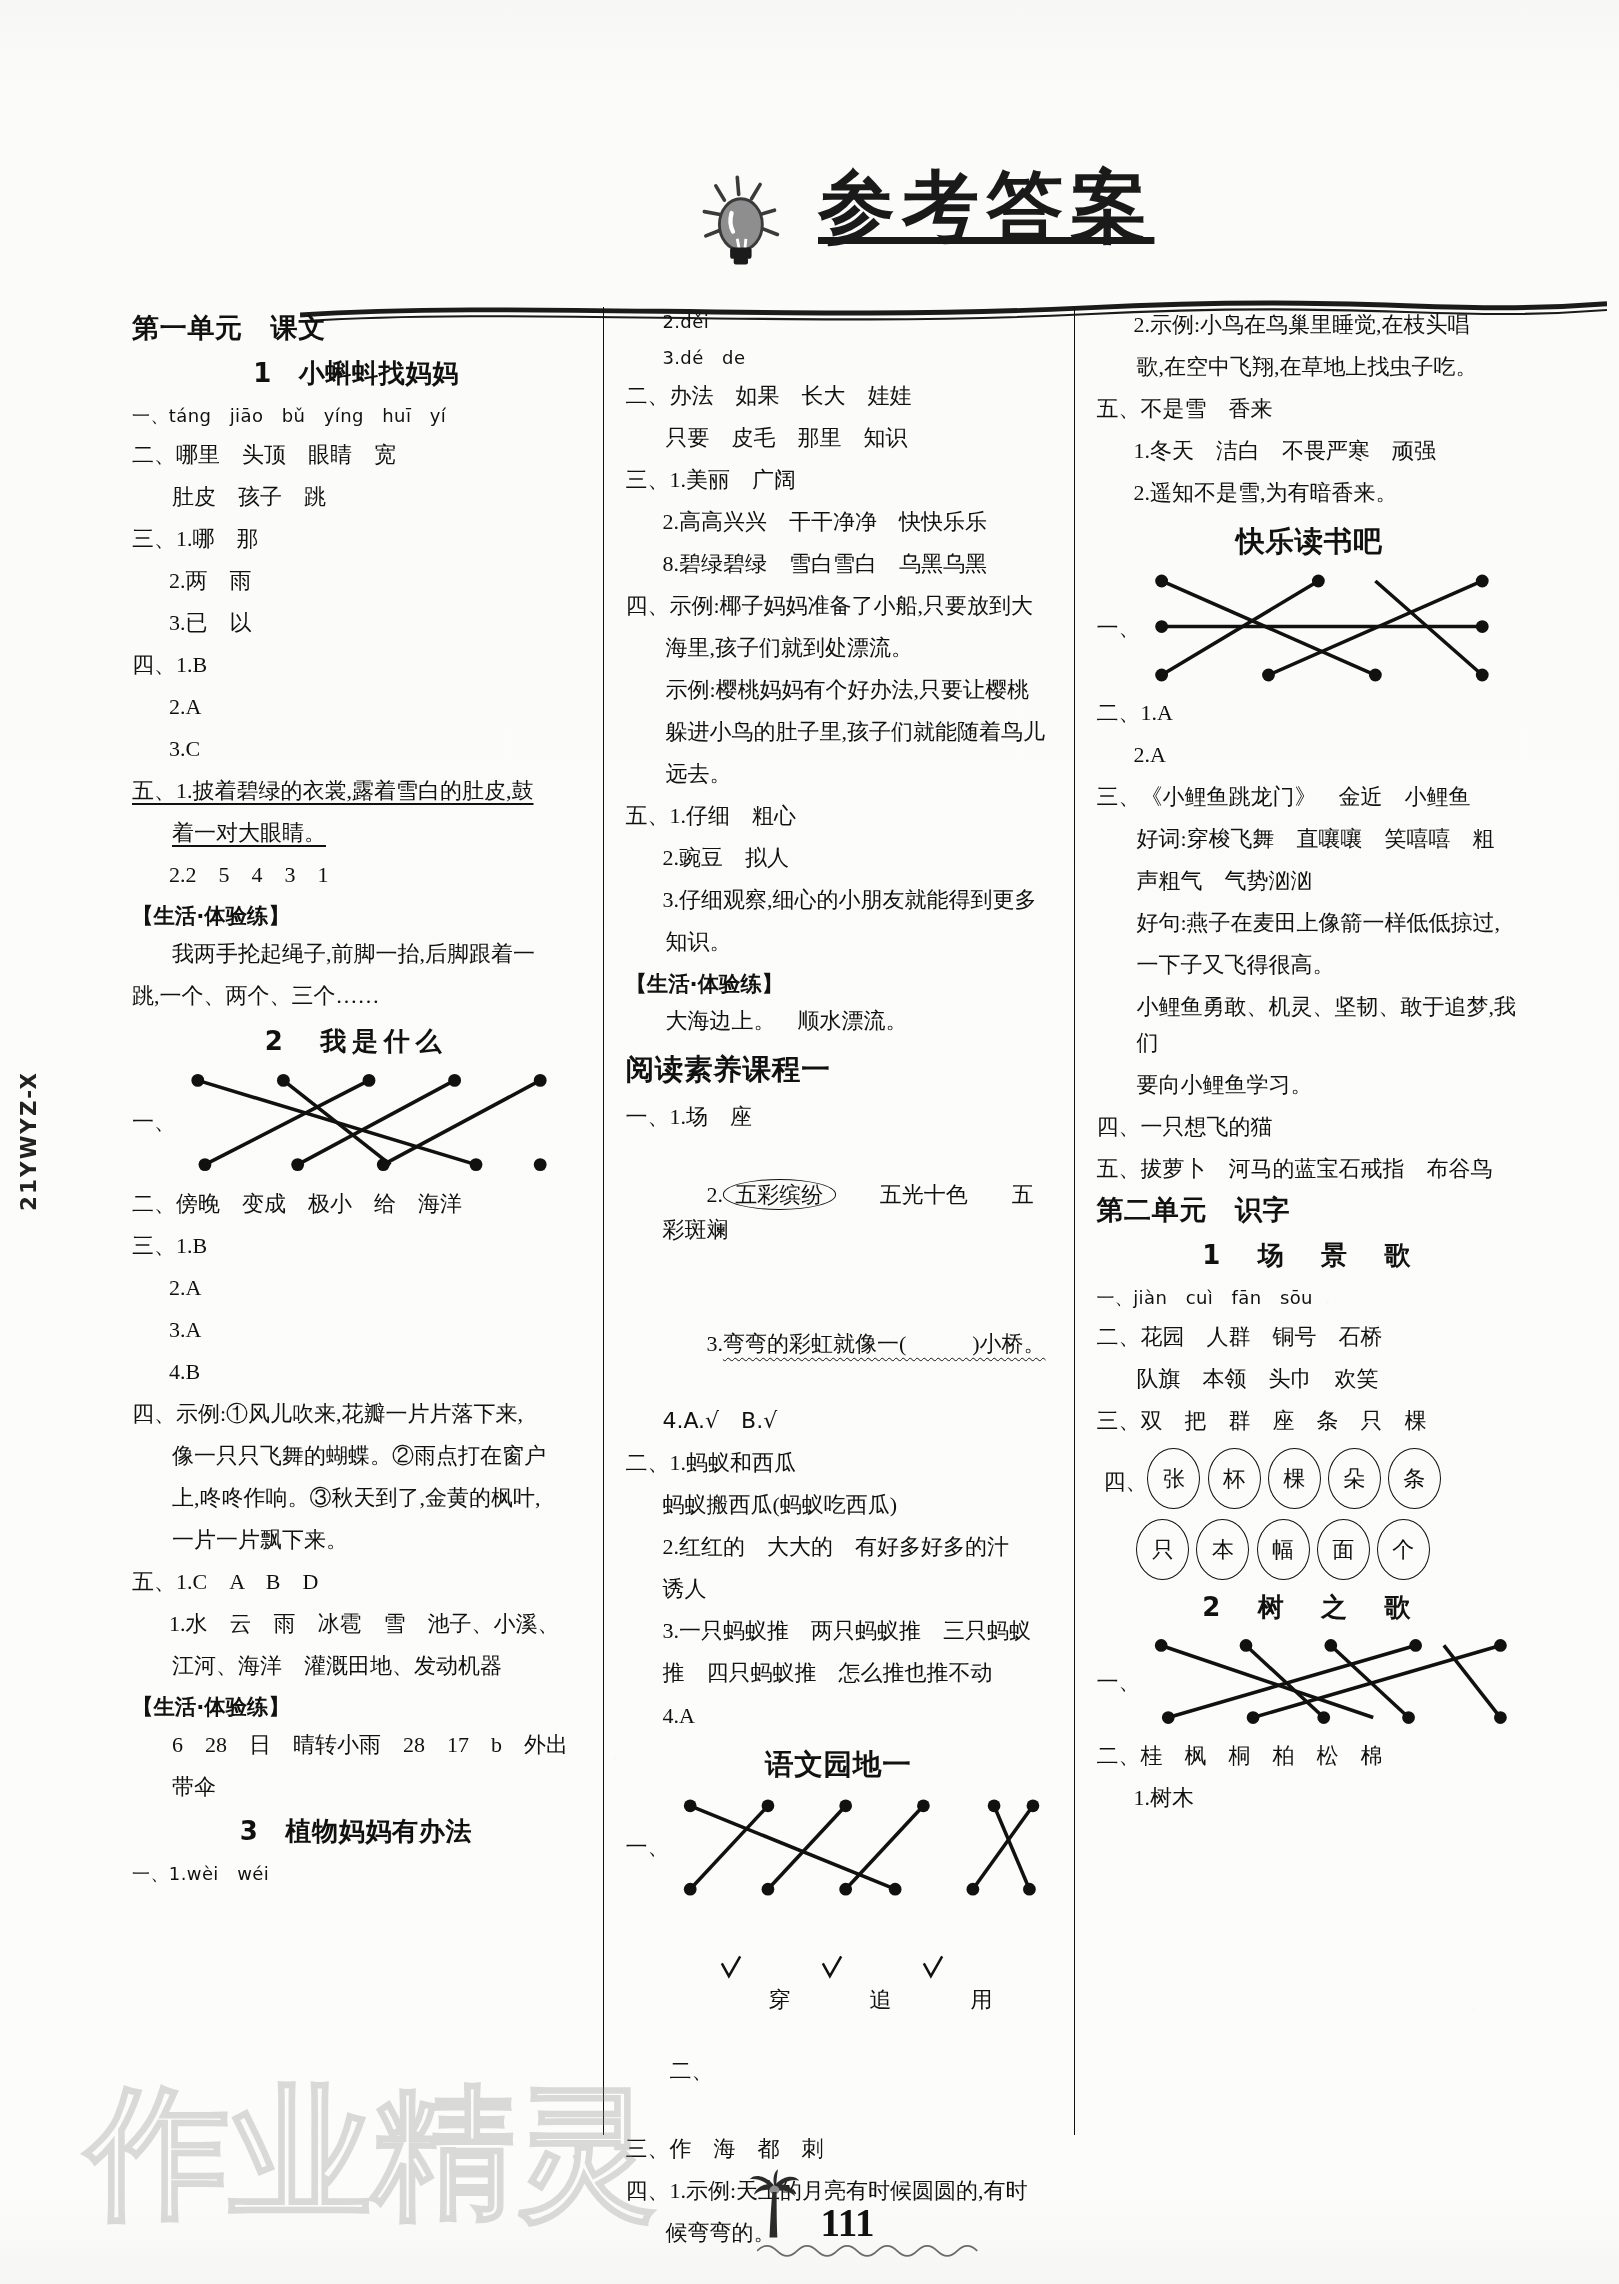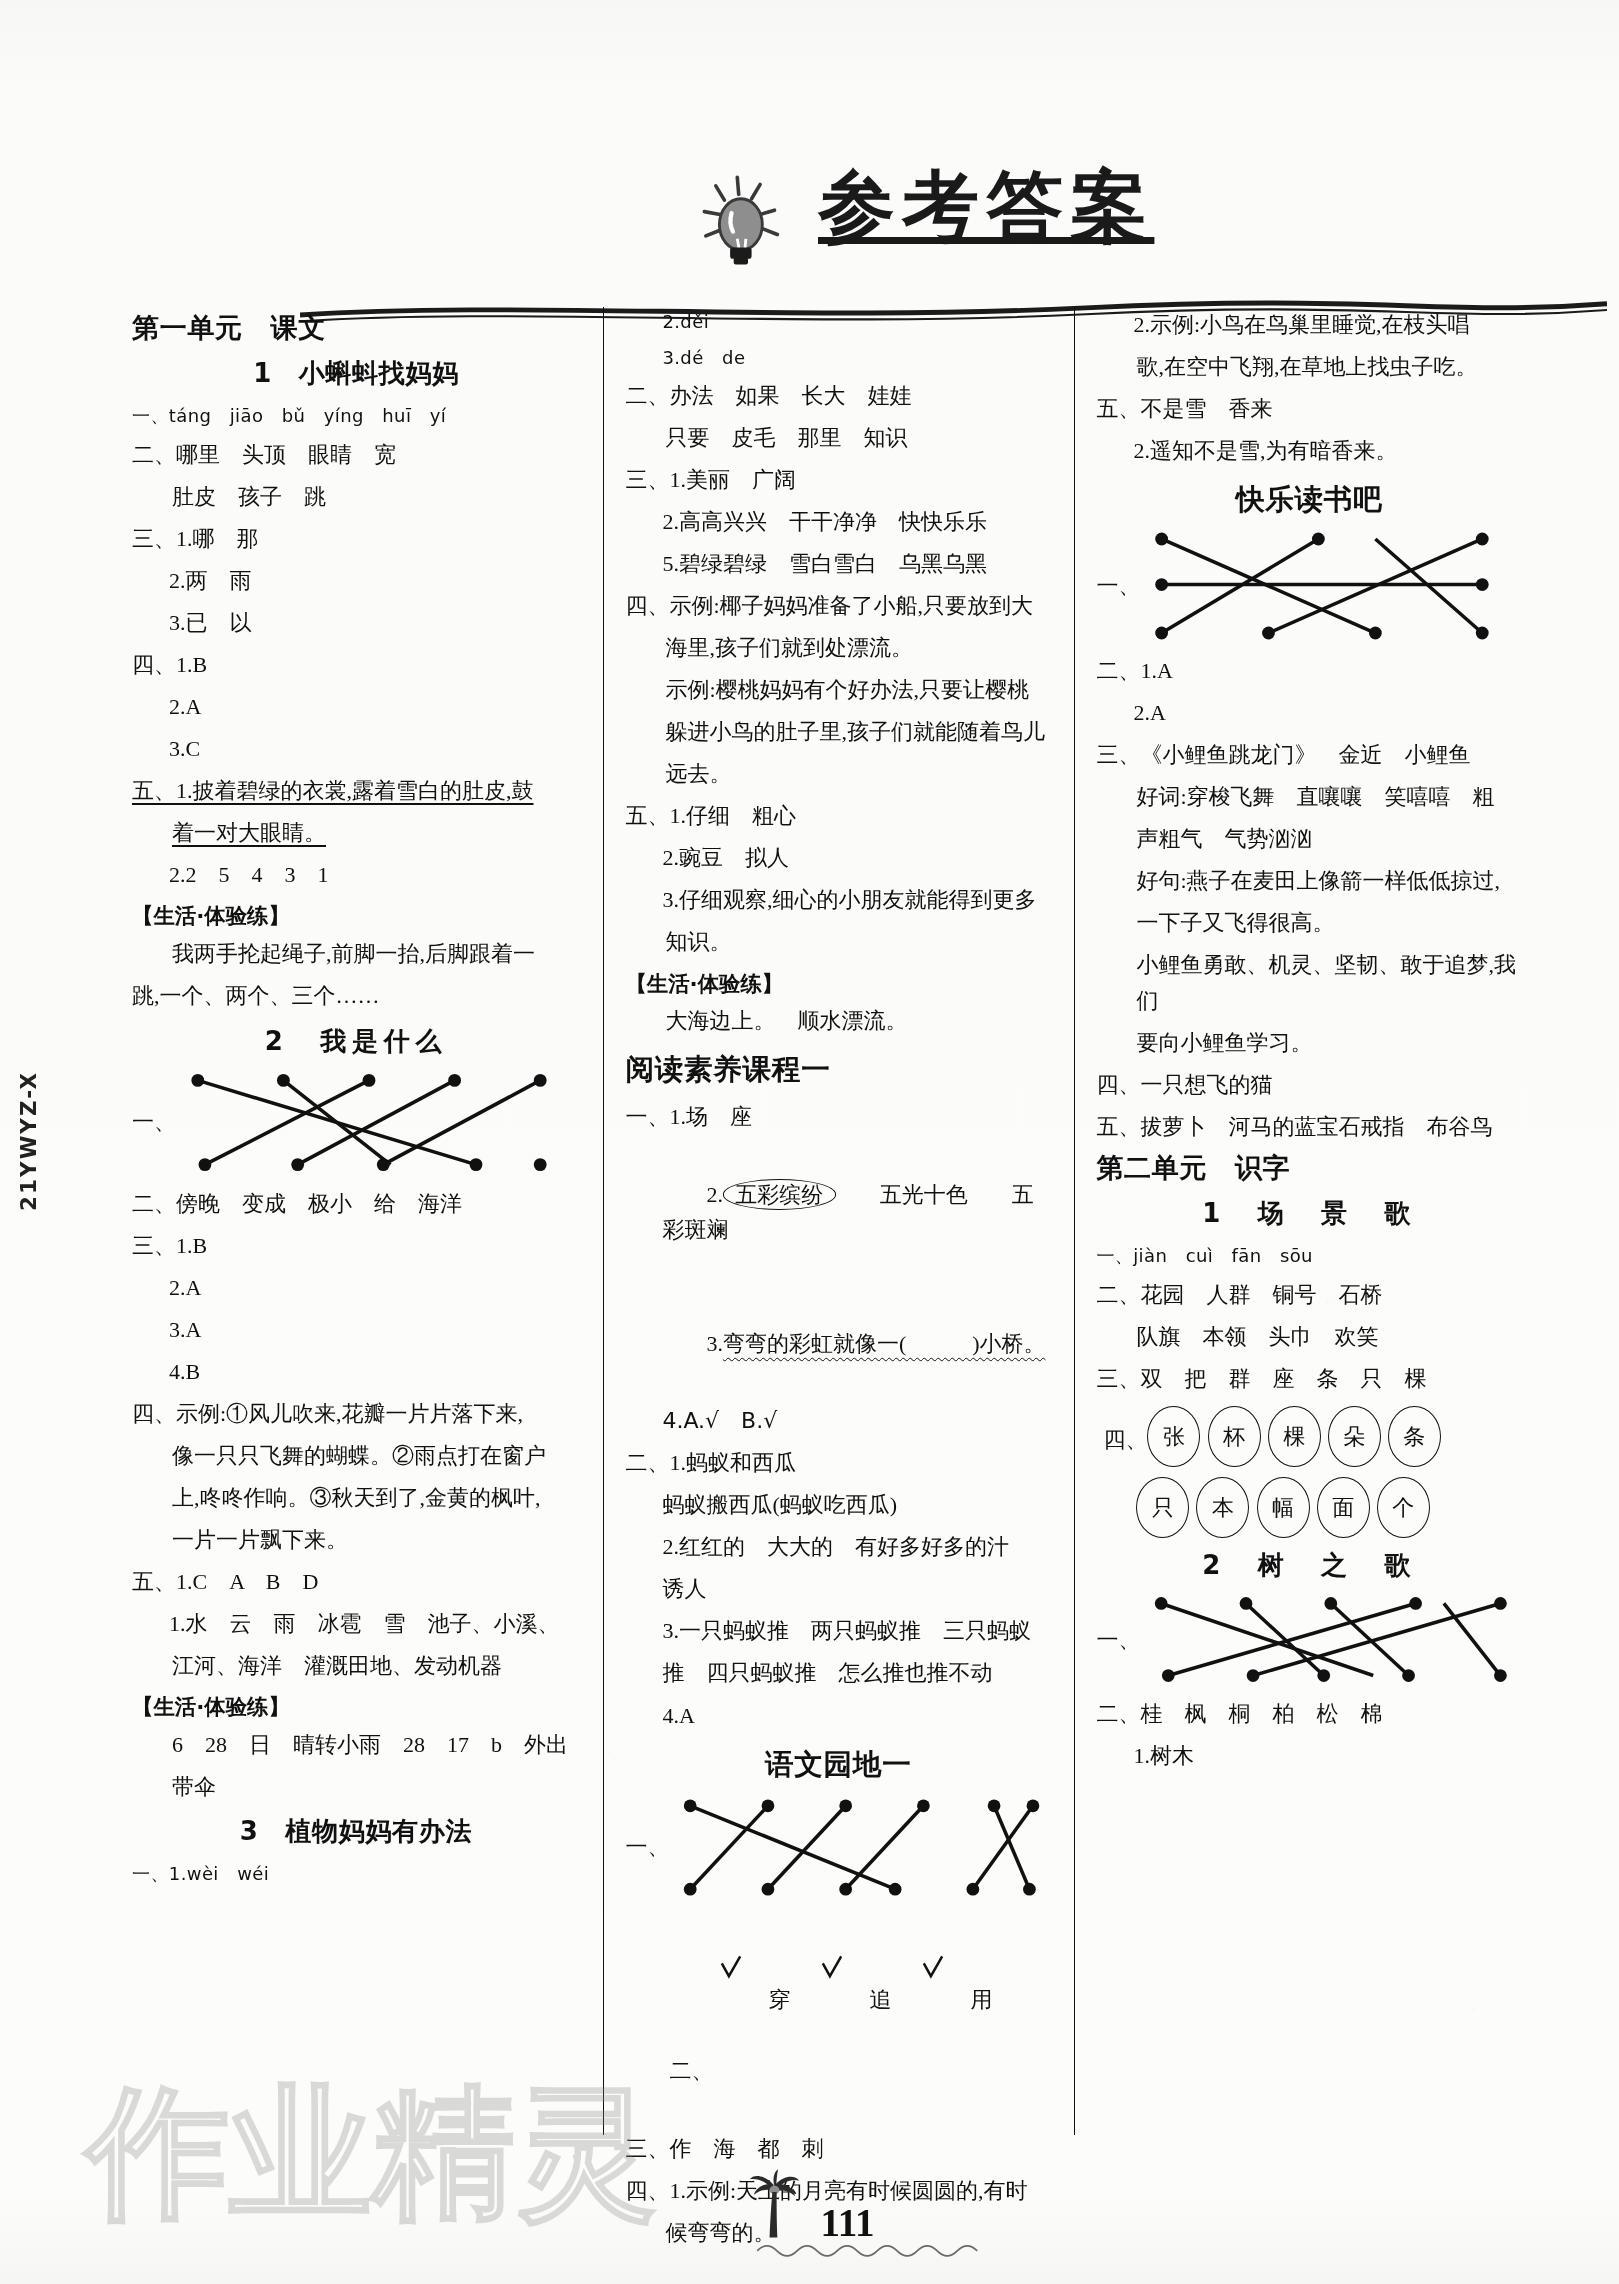--- a/index.html
+++ b/index.html
@@ -284,21 +284,21 @@
       <div class="line py">一、1.wèi　wéi</div>
     </div>
 
     <div class="col divider-l">
       <div class="line ind1 py">2.děi</div>
       <div class="line ind1 py">3.dé　de</div>
       <div class="line">二、办法　如果　长大　娃娃</div>
       <div class="line ind-han">只要　皮毛　那里　知识</div>
       <div class="line">三、1.美丽　广阔</div>
       <div class="line ind1">2.高高兴兴　干干净净　快快乐乐</div>
-      <div class="line ind1">5.碧绿碧绿　雪白雪白　乌黑乌黑</div>
+      <div class="line ind1">8.碧绿碧绿　雪白雪白　乌黑乌黑</div>
       <div class="line">四、示例:椰子妈妈准备了小船,只要放到大</div>
       <div class="line ind-han">海里,孩子们就到处漂流。</div>
       <div class="line ind-han">示例:樱桃妈妈有个好办法,只要让樱桃</div>
       <div class="line ind-han">躲进小鸟的肚子里,孩子们就能随着鸟儿</div>
       <div class="line ind-han">远去。</div>
       <div class="line">五、1.仔细　粗心</div>
       <div class="line ind1">2.豌豆　拟人</div>
       <div class="line ind1">3.仔细观察,细心的小朋友就能得到更多</div>
       <div class="line ind-han">知识。</div>
 
@@ -377,20 +377,21 @@
 
       <div class="line">三、作　海　都　刺</div>
       <div class="line">四、1.示例:天上的月亮有时候圆圆的,有时</div>
       <div class="line ind-han">候弯弯的。</div>
     </div>
 
     <div class="col divider-l">
       <div class="line ind1">2.示例:小鸟在鸟巢里睡觉,在枝头唱</div>
       <div class="line ind-han">歌,在空中飞翔,在草地上找虫子吃。</div>
       <div class="line">五、不是雪　香来</div>
+      <div class="line ind1">1.冬天　洁白　不畏严寒　顽强</div>
       <div class="line ind1">2.遥知不是雪,为有暗香来。</div>
 
       <div class="section-head center">快乐读书吧</div>
 
       <div class="match">
         <div style="display:flex;align-items:center;">
           <span class="line" style="margin:0">一、</span>
           <svg width="371" height="114" viewBox="0 0 520 160">
             <g stroke="#111" stroke-width="5" fill="none">
               <line x1="30" y1="14" x2="330" y2="146"></line>

